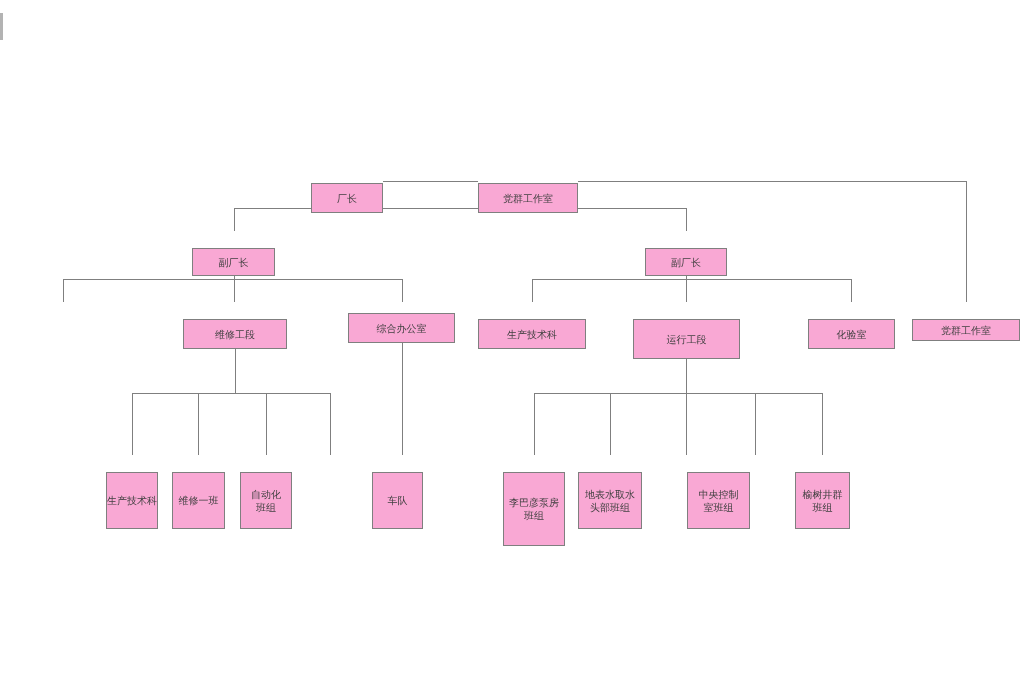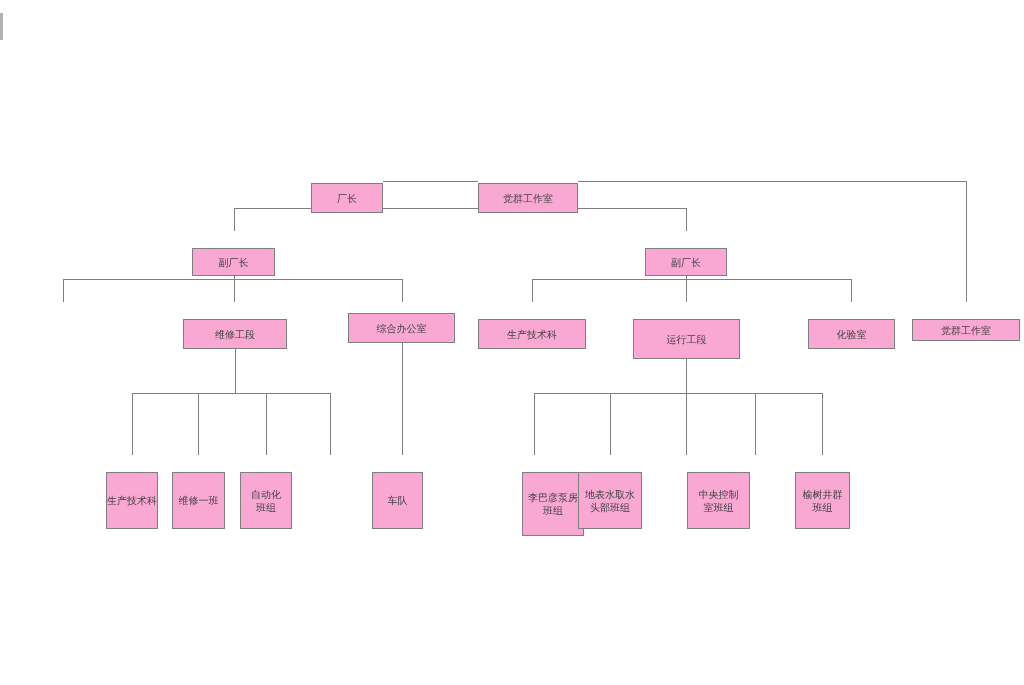--- a/index.html
+++ b/index.html
@@ -125,21 +125,21 @@
   <div class="node" style="left:633px;top:302px;width:107px;height:40px">运行工段</div>
   <div class="node" style="left:808px;top:302px;width:87px;height:30px">化验室</div>
   <div class="node" style="left:912px;top:302px;width:108px;height:22px">党群工作室</div>
 
   <div class="node" style="left:106px;top:455px;width:52px;height:57px">生产技术科</div>
   <div class="node" style="left:172px;top:455px;width:53px;height:57px">维修一班</div>
   <div class="node" style="left:240px;top:455px;width:52px;height:57px">自动化
 班组</div>
   <div class="node" style="left:372px;top:455px;width:51px;height:57px">车队</div>
 
-  <div class="node" style="left:522px;top:455px;width:62px;height:64px">李巴彦泵房
+  <div class="node" style="left:503px;top:455px;width:62px;height:74px">李巴彦泵房
 班组</div>
   <div class="node" style="left:578px;top:455px;width:64px;height:57px">地表水取水
 头部班组</div>
   <div class="node" style="left:687px;top:455px;width:63px;height:57px">中央控制
 室班组</div>
   <div class="node" style="left:795px;top:455px;width:55px;height:57px">榆树井群
 班组</div>
 
 </div>
 

